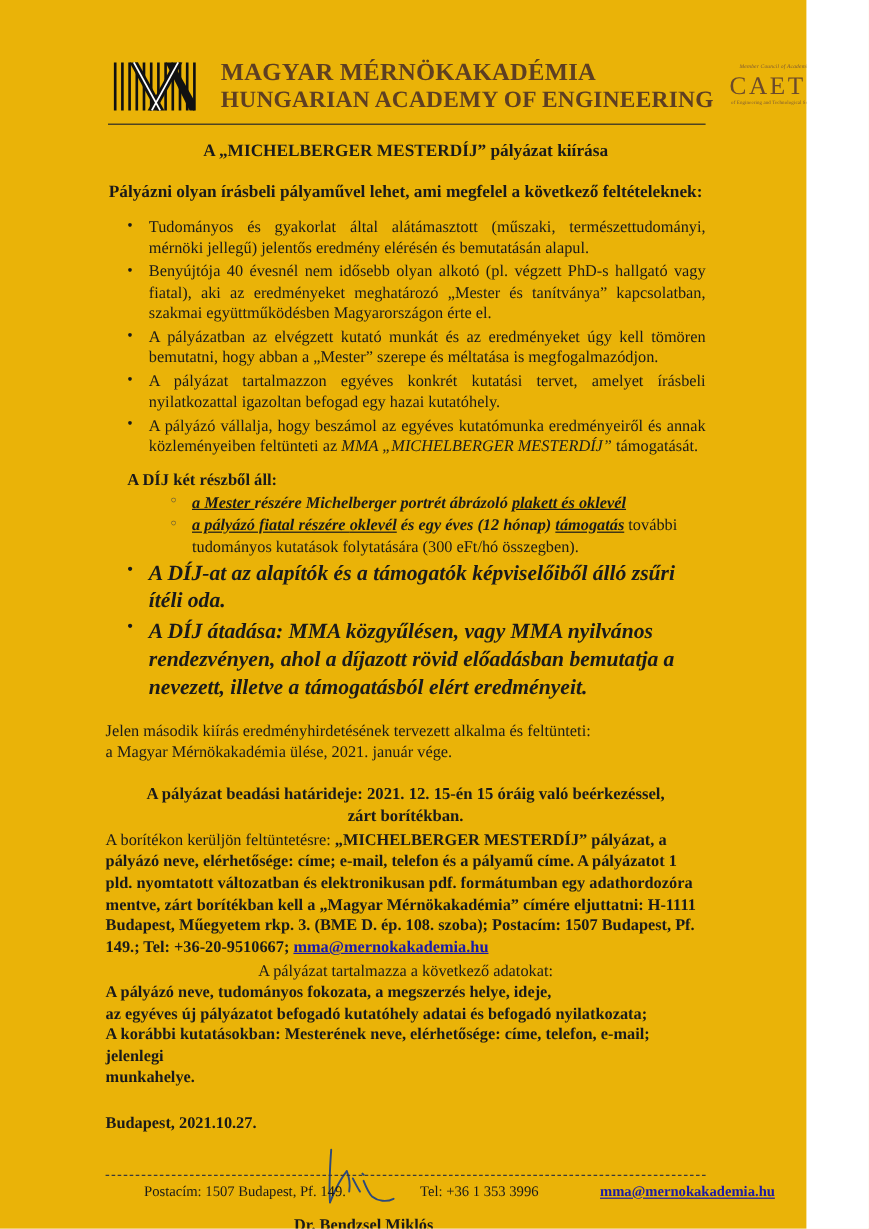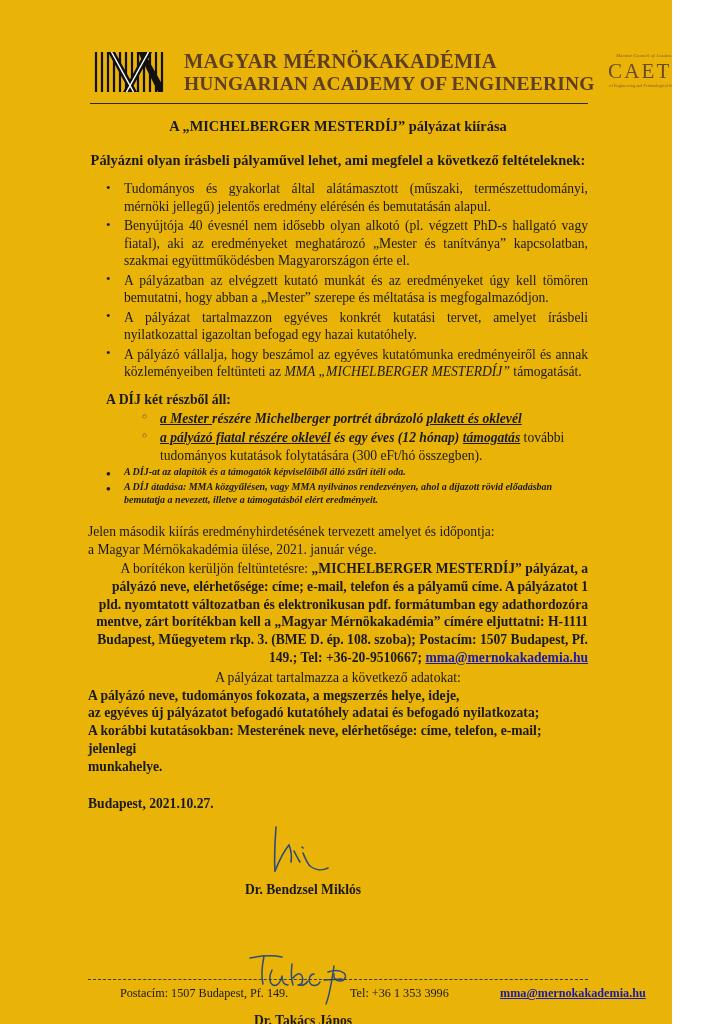--- a/index.html
+++ b/index.html
@@ -159,40 +159,40 @@
     color: #444;
   }
   .bi { font-style: italic; font-weight: bold; }
   .biu { font-style: italic; font-weight: bold; text-decoration: underline; }
   .it { font-style: italic; }
 
   ul.bullets.italic-group { margin-top: 2px; }
   ul.bullets.italic-group > li {
     font-style: italic;
     font-weight: bold;
-    font-size: 10px;
+    font-size: 18px;
     text-align: left;
   }
 
   .para-plain {
     margin-top: 16px;
     font-size: 13.6px;
     line-height: 1.33;
     text-align: left;
   }
 
   .deadline {
     text-align: center;
     font-weight: bold;
     font-size: 13.9px;
     margin-top: 18px;
     line-height: 1.30;
   }
   .envelope {
-    text-align: right;
+    text-align: left;
     font-size: 13.6px;
     margin-top: 1px;
     line-height: 1.31;
   }
   .envelope b { font-weight: bold; }
   a.maillink, .maillink {
     color: #1a1aa8;
     text-decoration: underline;
     font-weight: bold;
   }
@@ -329,24 +329,28 @@
       <li><span class="biu">a Mester </span><span class="bi">részére Michelberger portrét ábrázoló </span><span class="biu">plakett és oklevél</span></li>
       <li><span class="biu">a pályázó fiatal részére </span><span class="biu">oklevél</span><span class="bi"> és egy éves (12 hónap) </span><span class="biu">támogatás</span><span> további tudományos kutatások folytatására (300 eFt/hó összegben).</span></li>
     </ul>
 
     <ul class="bullets italic-group">
       <li class="nojust"><span>A DÍJ-at az alapítók és a támogatók képviselőiből álló zsűri ítéli oda.</span></li>
       <li class="nojust"><span>A DÍJ átadása: MMA közgyűlésen, vagy MMA nyilvános rendezvényen, ahol a díjazott rövid előadásban bemutatja a nevezett, illetve a támogatásból elért eredményeit.</span></li>
     </ul>
 
     <div class="para-plain">
-      <div>Jelen második kiírás eredményhirdetésének tervezett amelyet és időpontja:</div>
+      <div>Jelen második kiírás eredményhirdetésének tervezett alkalma és feltünteti:</div>
       <div>a Magyar Mérnökakadémia ülése, 2021. január vége.</div>
     </div>
 
+    <div class="deadline">
+      <div>A pályázat beadási határideje: 2021. 12. 15-én 15 óráig való beérkezéssel,</div>
+      <div>zárt borítékban.</div>
+    </div>
 
     <div class="envelope"><span>A borítékon kerüljön feltüntetésre: </span><b>„MICHELBERGER MESTERDÍJ” pályázat, a pályázó neve, elérhetősége: címe; e-mail, telefon és a pályamű címe. A pályázatot 1 pld.  nyomtatott változatban és elektronikusan pdf. formátumban egy adathordozóra mentve, zárt borítékban kell a „Magyar Mérnökakadémia” címére eljuttatni: H-1111 Budapest, Műegyetem rkp. 3. (BME D. ép. 108. szoba); Postacím: 1507 Budapest, Pf. 149.; Tel: +36-20-9510667; </b><span class="maillink">mma@mernokakademia.hu</span></div>
 
     <div class="contains-head">A pályázat tartalmazza a következő adatokat:</div>
     <div class="contains-body">
       <div>A pályázó neve, tudományos fokozata, a megszerzés helye, ideje,</div>
       <div>az egyéves új pályázatot befogadó kutatóhely adatai és befogadó nyilatkozata;</div>
       <div>A korábbi kutatásokban: Mesterének neve, elérhetősége: címe, telefon, e-mail; jelenlegi</div>
       <div>munkahelye.</div>
     </div>

